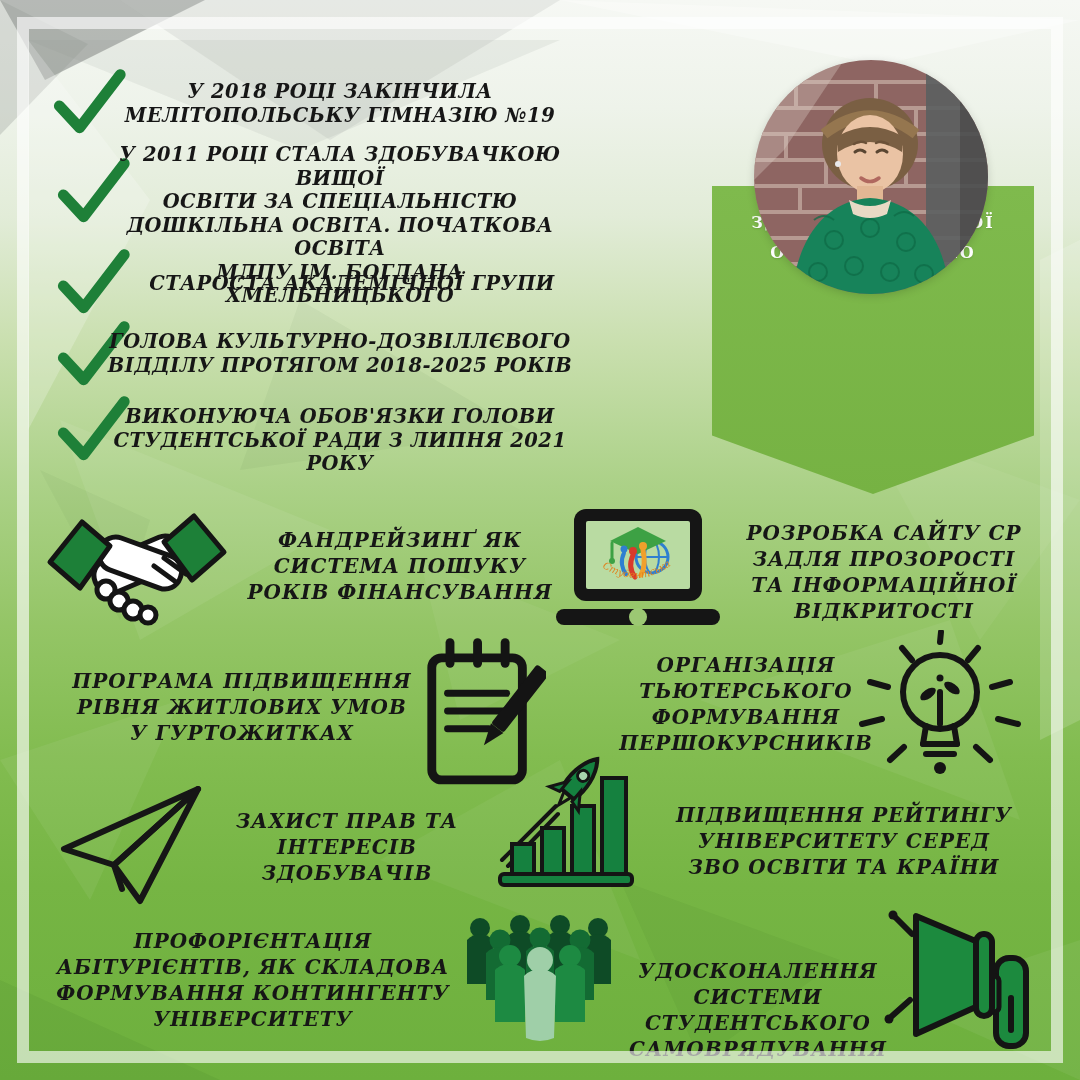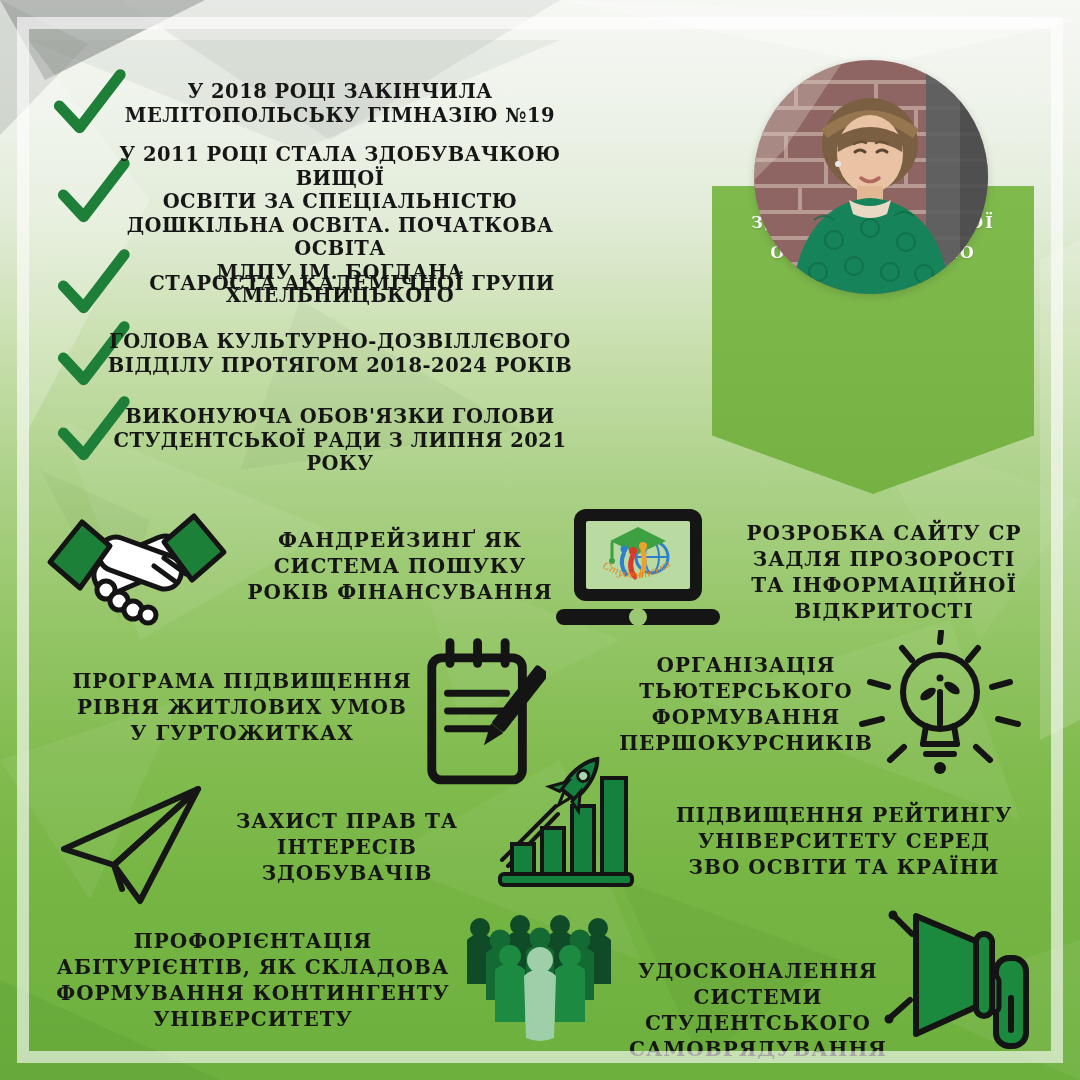--- a/index.html
+++ b/index.html
@@ -15,21 +15,21 @@
   }
   .facets{position:absolute;inset:0;}
   .frame{
     position:absolute;inset:17px;
     border:12px solid rgba(255,255,255,0.62);
     z-index:6;pointer-events:none;
   }
   .check{position:absolute;width:78px;height:72px;z-index:2;}
   .ctext,.atext{
     position:absolute;z-index:2;color:#161616;font-weight:bold;
-    text-align:center;white-space:pre-line;
+    text-align:center;white-space:pre-line;font-style:italic;
   }
   .ctext{font-size:19.5px;line-height:23.5px;letter-spacing:.5px;}
   .atext{font-size:20px;line-height:26px;letter-spacing:1px;}
   .t1{left:100px;top:80px;width:480px;}
   .t2{left:100px;top:143px;width:480px;}
   .t3{left:112px;top:272px;width:480px;}
   .t4{left:100px;top:330px;width:480px;}
   .t5{left:100px;top:405px;width:480px;}
   .c1{left:50px;top:66px;}
   .c2{left:54px;top:155px;}
@@ -117,21 +117,21 @@
 
 <svg class="check c3" viewBox="0 0 100 90">
   <path d="M12 50 L38 78 L90 10" fill="none" stroke="#1e8038" stroke-width="14" stroke-linecap="round" stroke-linejoin="round"></path>
 </svg>
 <div class="ctext t3">СТАРОСТА АКАДЕМІЧНОЇ ГРУПИ</div>
 
 <svg class="check c4" viewBox="0 0 100 90">
   <path d="M12 50 L38 78 L90 10" fill="none" stroke="#1e8038" stroke-width="14" stroke-linecap="round" stroke-linejoin="round"></path>
 </svg>
 <div class="ctext t4">ГОЛОВА КУЛЬТУРНО-ДОЗВІЛЛЄВОГО
-ВІДДІЛУ ПРОТЯГОМ 2018-2024 РОКІВ</div>
+ВІДДІЛУ ПРОТЯГОМ 2018-2025 РОКІВ</div>
 
 <svg class="check c5" viewBox="0 0 100 90">
   <path d="M12 50 L38 78 L90 10" fill="none" stroke="#1e8038" stroke-width="14" stroke-linecap="round" stroke-linejoin="round"></path>
 </svg>
 <div class="ctext t5">ВИКОНУЮЧА ОБОВ'ЯЗКИ ГОЛОВИ
 СТУДЕНТСЬКОЇ РАДИ З ЛИПНЯ 2021 РОКУ</div>
 
 <div class="banner">
   <div class="banner-sub">ЗДОБУВАЧКА ВИЩОЇ
 ОСВІТИ ННІСПМО

